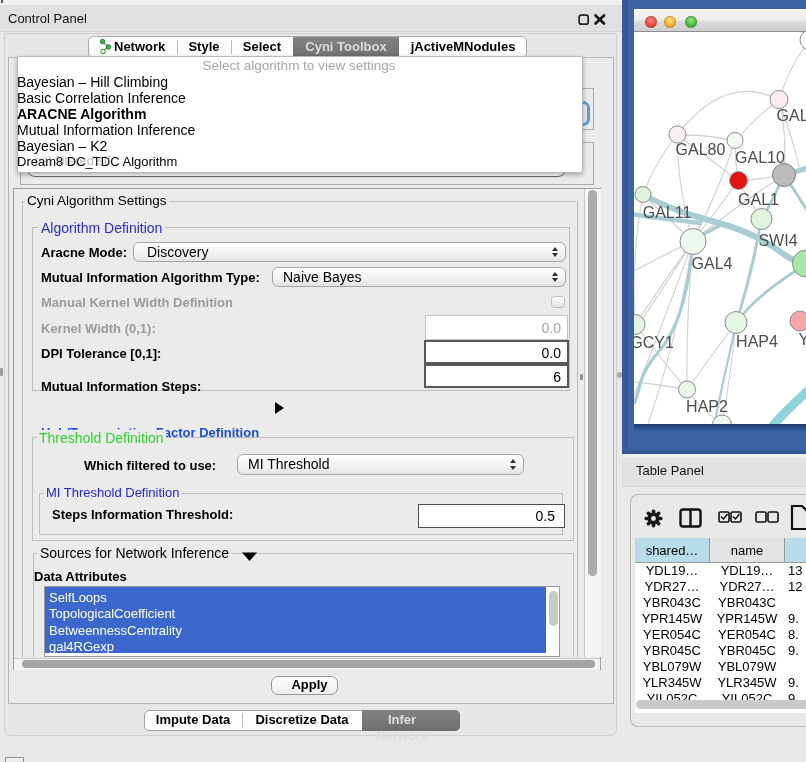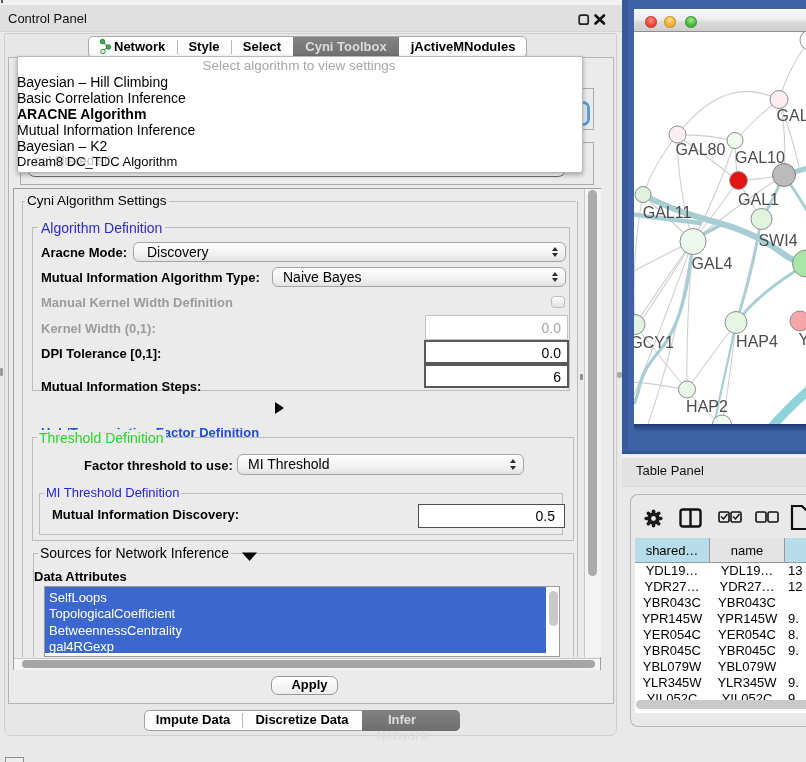--- a/index.html
+++ b/index.html
@@ -108,27 +108,27 @@
 <div class="abs" style="font-size:14px;line-height:16px;left:424px;top:369px;width:137px;text-align:right;color:#000;">6</div>
 
 <div class="abs t13 b" style="left:41px;top:401px;color:#1d4ed8;margin-top:24px;">Hub/Transcription Factor Definition</div>
 <svg class="abs" style="left:273px;top:401px;" width="13" height="14" viewBox="0 0 13 14">
     <path d="M2 1 L11 7 L2 13 Z" fill="#000"></path>
   </svg>
 
 <div class="abs" style="left:32px;top:437px;width:542px;height:104px;border:1px solid #bdbdbd;box-sizing:border-box;"></div>
 <div class="abs" style="font-size:14px;line-height:16px;left:37px;top:430px;background:#ebebeb;padding:0 2px;color:#2bd42b;">Threshold Definition</div>
 
-<div class="abs t13 b" style="left:84px;top:458px;color:#000;">Factor threshold to use:</div>
+<div class="abs t13 b" style="left:84px;top:458px;color:#000;">Which filtered to use:</div>
 <div class="abs combo" style="left:237px;top:454px;width:287px;height:21px;"></div>
 <div class="abs" style="font-size:14px;line-height:16px;left:248px;top:456px;color:#000;">MI Threshold</div>
 
 <div class="abs" style="left:39px;top:493px;width:524px;height:42px;border:1px solid #bdbdbd;box-sizing:border-box;"></div>
 <div class="abs t13" style="left:44px;top:485px;background:#ebebeb;padding:0 2px;color:#2424d8;">MI Threshold Definition</div>
-<div class="abs t13 b" style="left:52px;top:507px;color:#000;">Mutual Information Discovery:</div>
+<div class="abs t13 b" style="left:52px;top:507px;color:#000;">Steps Information Threshold:</div>
 <div class="abs" style="left:418px;top:504px;width:147px;height:24px;background:#fff;border:1.5px solid #4e4e4e;box-sizing:border-box;"></div>
 <div class="abs" style="font-size:14px;line-height:16px;left:418px;top:508px;width:137px;text-align:right;color:#000;">0.5</div>
 
 <div class="abs" style="left:33px;top:553px;width:541px;height:104px;border:1px solid #bdbdbd;border-bottom:none;box-sizing:border-box;"></div>
 <div class="abs" style="font-size:14px;line-height:16px;left:38px;top:545px;background:#ebebeb;padding:0 2px;color:#000;">Sources for Network Inference</div>
 <svg class="abs" style="left:241px;top:551px;" width="17" height="11" viewBox="0 0 17 11">
     <path d="M1 1.5 L16 1.5 L8.5 10 Z" fill="#000"></path>
   </svg>
 <div class="abs t13 b" style="left:34px;top:569px;color:#000;">Data Attributes</div>
 

